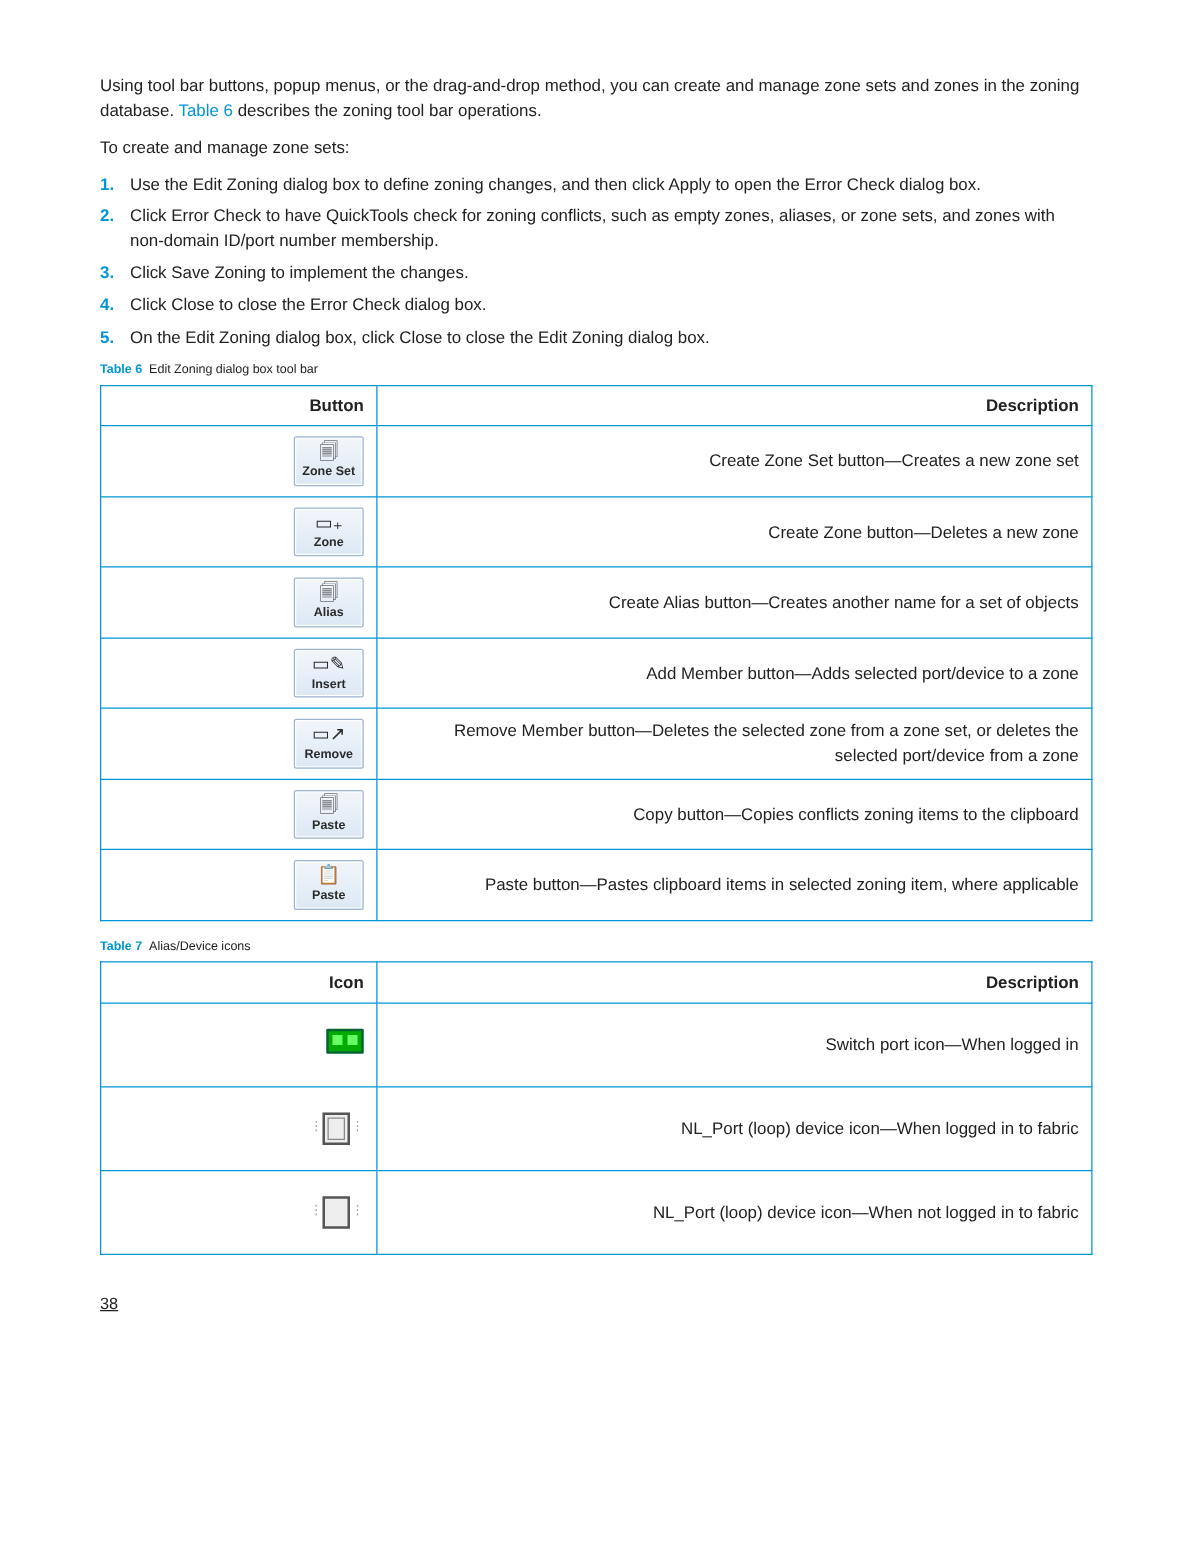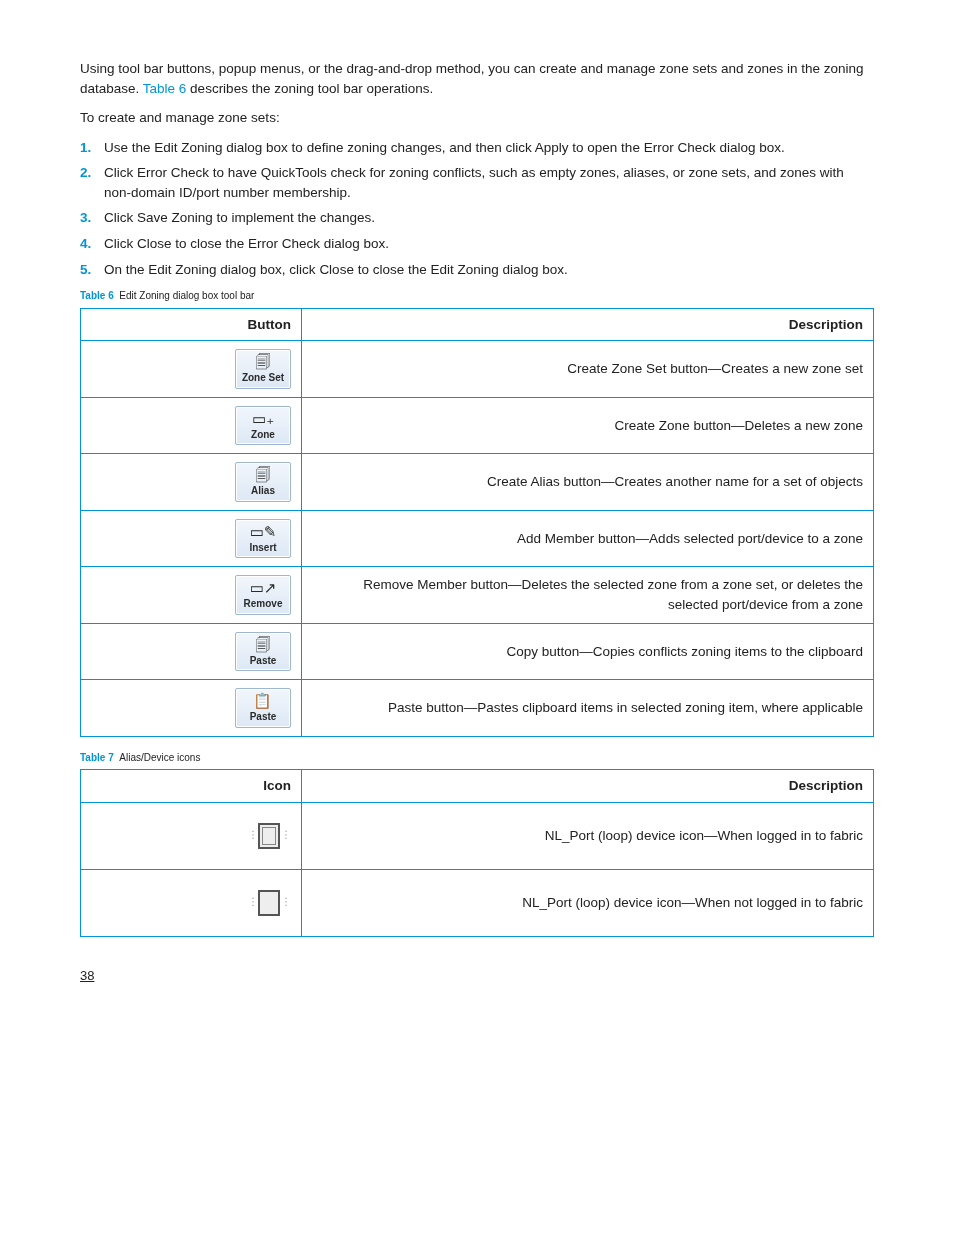--- a/index.html
+++ b/index.html
@@ -205,20 +205,24 @@
   <span class="tbl-label">Table 7</span>&nbsp;&nbsp;<span>Alias/Device icons</span>
 </div>
 
 <table class="grid">
   <tbody>
       <tr>
     <th>Icon</th>
     <th>Description</th>
   </tr>
   <tr>
+    <td class="iconcell" style="height:50px"><span class="port-icon logged-in"></span></td>
+    <td>Switch port icon—When logged in</td>
+  </tr>
+  <tr>
     <td class="iconcell" style="height:50px"><span class="loop-wrap">
             <span class="dots">⋮</span>
             <span class="loop-icon logged"></span>
             <span class="dots">⋮</span>
           </span></td>
     <td>NL_Port (loop) device icon—When logged in to fabric</td>
   </tr>
   <tr>
     <td class="iconcell" style="height:50px"><span class="loop-wrap">
             <span class="dots">⋮</span>

